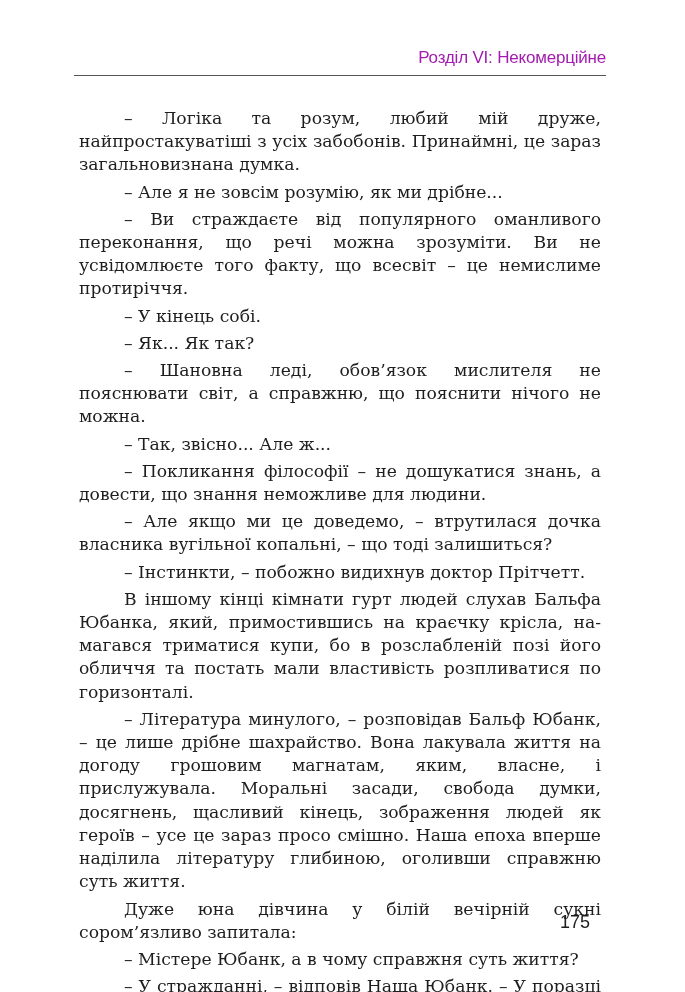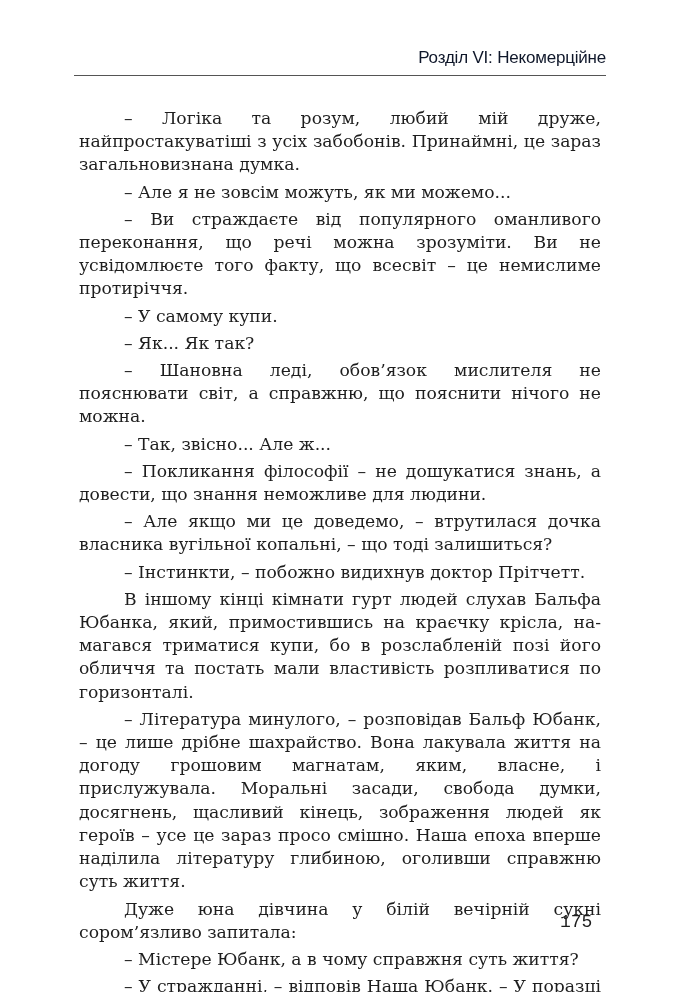--- a/index.html
+++ b/index.html
@@ -1,54 +1,54 @@
 <!DOCTYPE html>
 <html><head>
 <meta charset="utf-8">
 <style>
   html, body { margin: 0; padding: 0; background: #ffffff; }
   body { width: 685px; height: 992px; position: relative; overflow: hidden; }
   .header {
     position: absolute; left: 74px; top: 48px; width: 532px;
     text-align: right;
     font-family: "Liberation Sans", sans-serif;
-    font-size: 17px; color: #0f172a;
+    font-size: 17px; color: #a21caf;
     letter-spacing: -0.2px;
   }
   .header-rule {
     position: absolute; left: 74px; top: 75px; width: 532px; height: 1px;
     background: #555555;
   }
   .body-text {
     position: absolute; left: 75px; top: 103px; width: 530px;
     font-family: "DejaVu Serif", serif;
     font-size: 17.2px; line-height: 23.2px; color: #1e1e1e;
     text-align: justify;
     hyphens: manual;
   }
   .body-text p {
     margin: 4px; text-indent: 45px;
   }
   .page-number {
     position: absolute; left: 560px; top: 912px;
-    font-family: Liberation Mono, monospace;
+    font-family: Liberation Sans, sans-serif;
     font-size: 18px; color: #1e1e1e;
   }
 </style>
 </head>
 <body>
 
 <div class="header">Розділ VI: Некомерційне</div>
 <div class="header-rule"></div>
 
 <div class="body-text">
   <p>– Логіка та розум, любий мій друже, найпростакуватіші з усіх забобонів. Принаймні, це зараз загальновизнана дум­ка.</p>
-  <p>– Але я не зовсім можуть, як ми можемо...</p>
+  <p>– Але я не зовсім розумію, як ми дрібне...</p>
   <p>– Ви страждаєте від популярного оманливого переко­нання, що речі можна зрозуміти. Ви не усвідомлюєте того факту, що всесвіт – це немислиме протиріччя.</p>
-  <p>– У самому купи.</p>
+  <p>– У кінець собі.</p>
   <p>– Як... Як так?</p>
   <p>– Шановна леді, обов’язок мислителя не пояснювати світ, а справжню, що пояснити нічого не можна.</p>
   <p>– Так, звісно... Але ж...</p>
   <p>– Покликання філософії – не дошукатися знань, а дове­сти, що знання неможливе для людини.</p>
   <p>– Але якщо ми це доведемо, – втрутилася дочка власника вугільної копальні, – що тоді залишиться?</p>
   <p>– Інстинкти, – побожно видихнув доктор Прітчетт.</p>
   <p>В іншому кінці кімнати гурт людей слухав Бальфа Юбанка, який, примостившись на краєчку крісла, на­магався триматися купи, бо в розслабленій позі його обличчя та постать мали властивість розпливатися по го­ризонталі.</p>
   <p>– Література минулого, – розповідав Бальф Юбанк, – це лише дрібне шахрайство. Вона лакувала життя на дого­ду грошовим магнатам, яким, власне, і прислужувала. Мо­ральні засади, свобода думки, досягнень, щасливий кінець, зображення людей як героїв – усе це зараз просо смішно. Наша епоха вперше наділила літературу глибиною, оголив­ши справжню суть життя.</p>
   <p>Дуже юна дівчина у білій вечірній сукні сором’язливо за­питала:</p>
   <p>– Містере Юбанк, а в чому справжня суть життя?</p>

